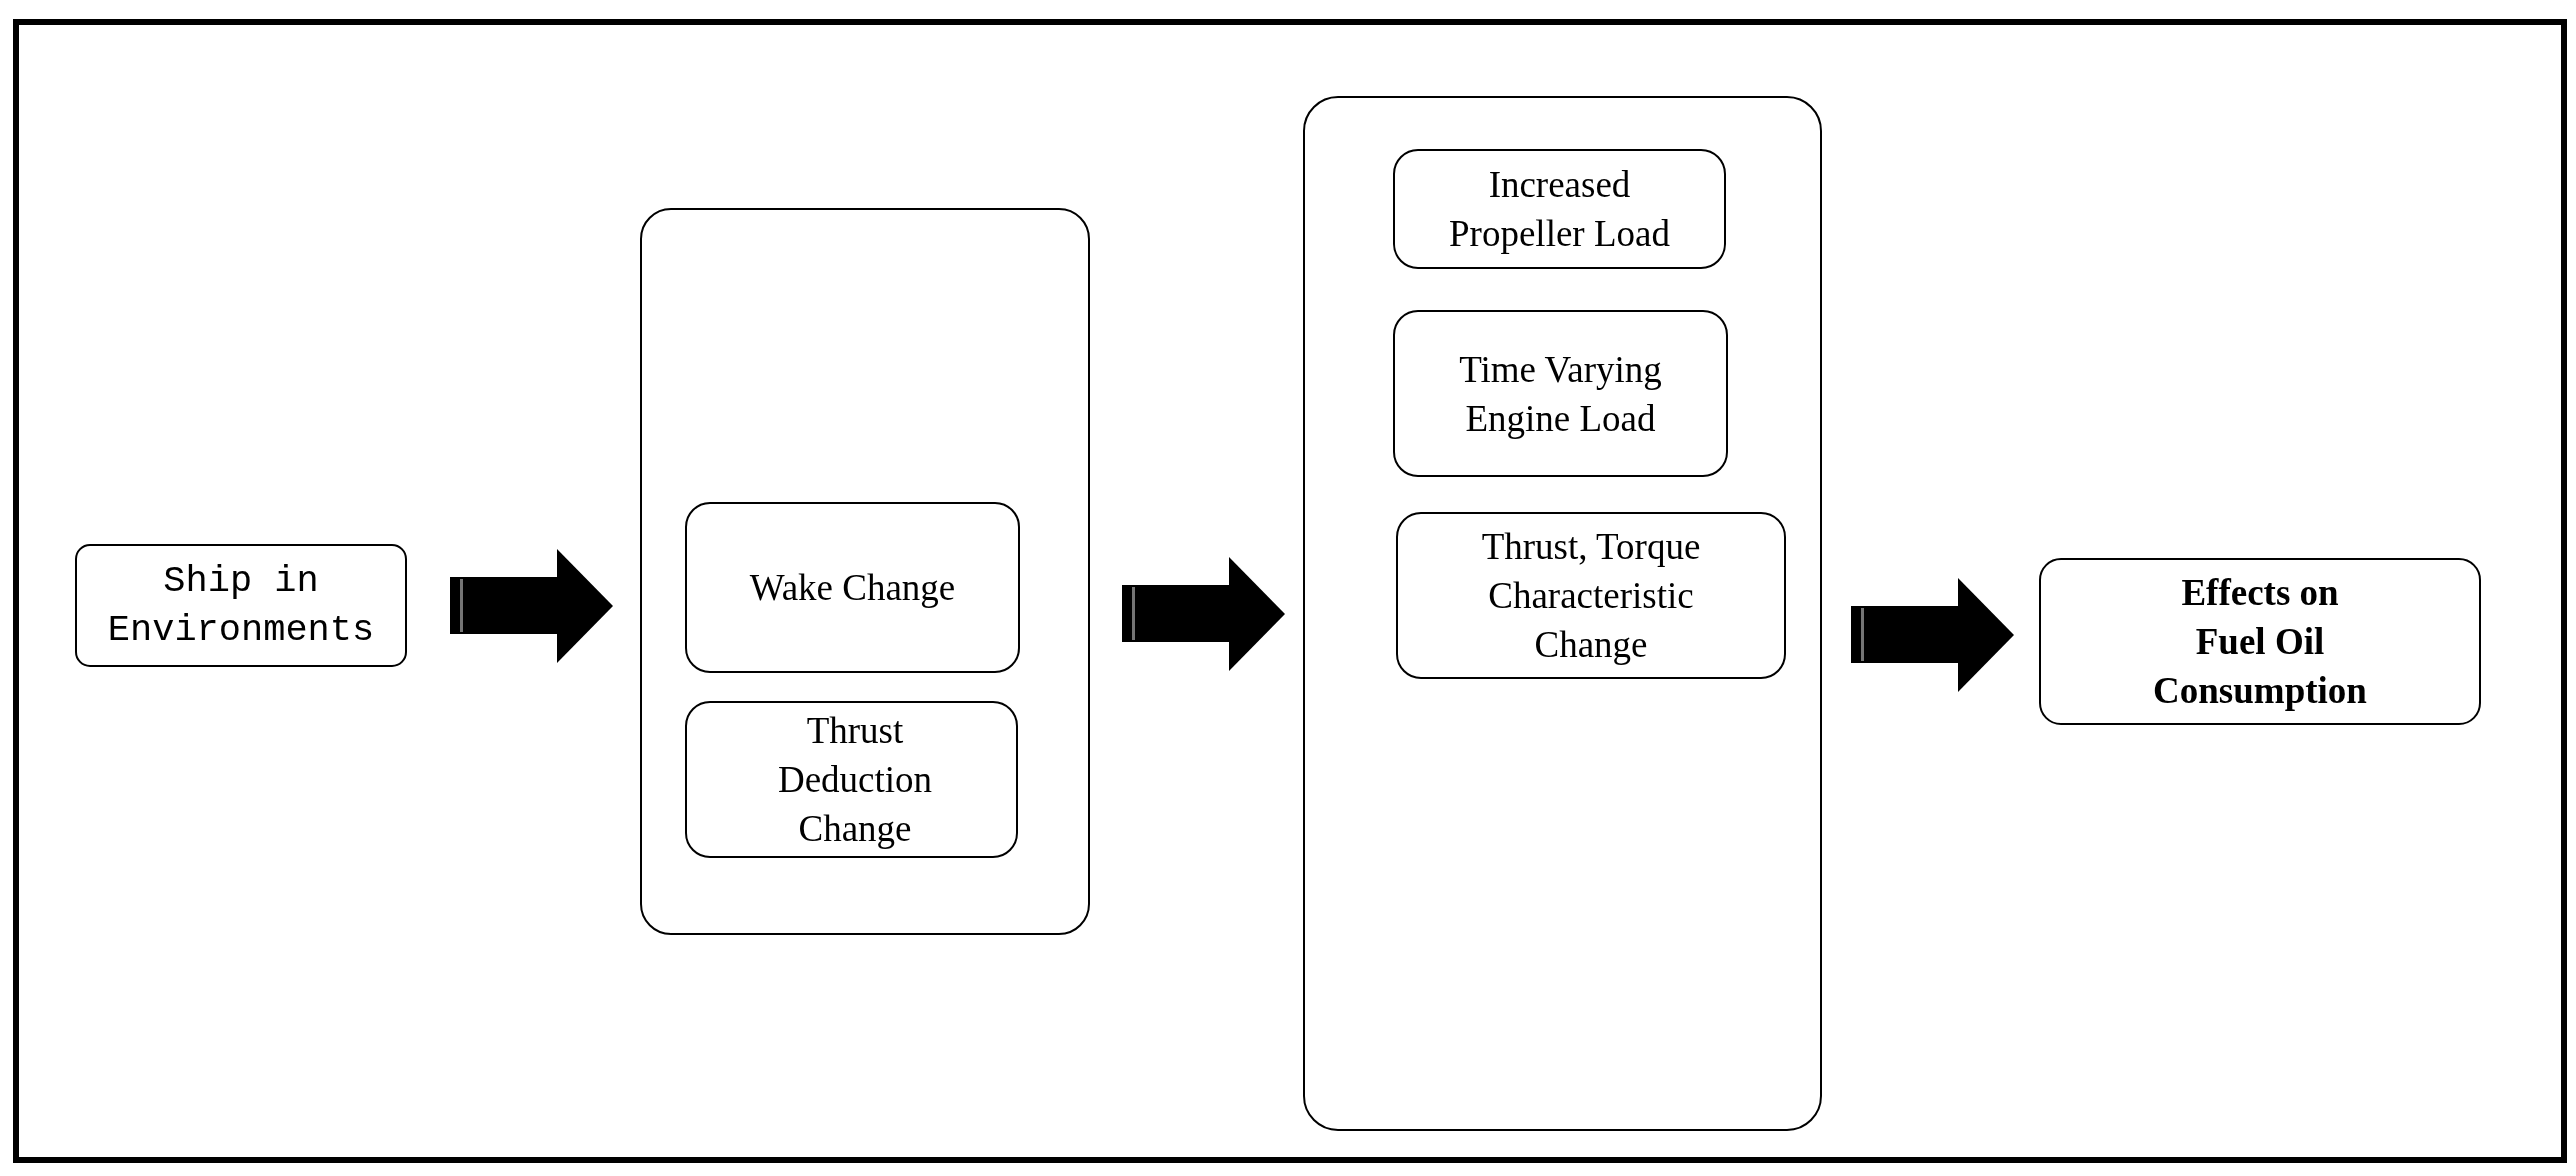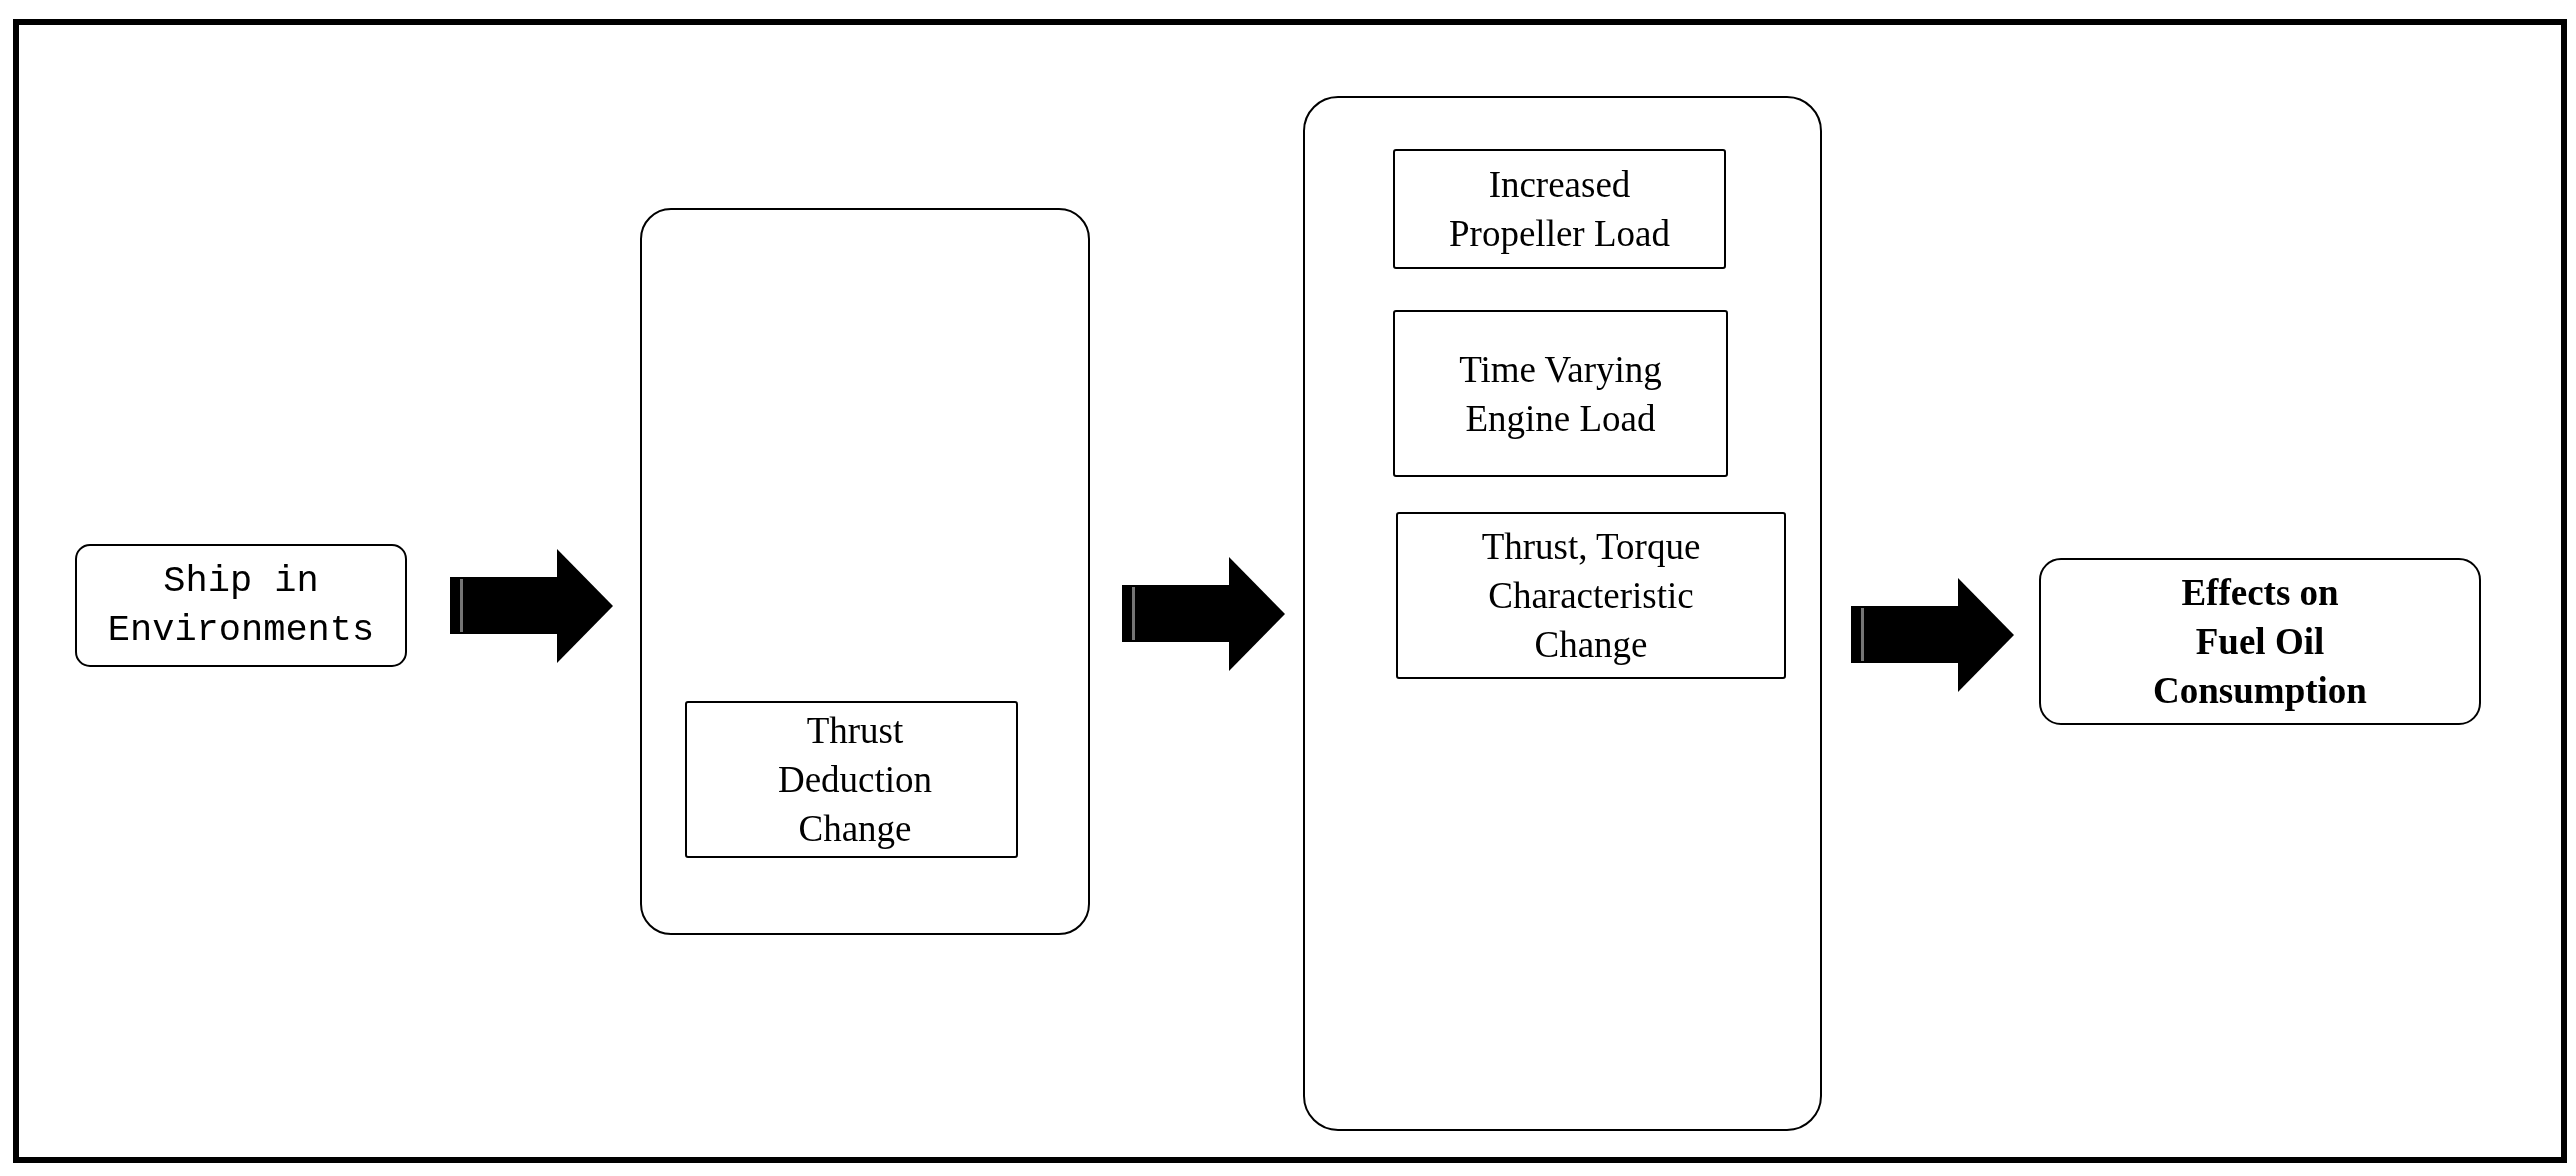--- a/index.html
+++ b/index.html
@@ -23,21 +23,21 @@
     width: 2554px;
     height: 1144px;
     border: 6.3px solid #000000;
     box-sizing: border-box;
     background: #ffffff;
   }
   .node {
     position: absolute;
     box-sizing: border-box;
     border: 2.4px solid #000000;
-    border-radius: 3px;
+    border-radius: 25px;
     background: #ffffff;
     display: flex;
     align-items: center;
     justify-content: center;
   }
   .node .label {
     width: 100%;
     text-align: center;
     font-size: 37px;
     line-height: 49px;
@@ -96,20 +96,23 @@
 
   <div class="block-arrow" style="left:450px; top:549px; width:163px; height:113px;">
     <div class="shaft"></div>
     <div class="tail-line"></div>
     <div class="head"></div>
   </div>
 
   <div class="groupbox" style="left:640px; top:208px; width:450px; height:727px; border-radius:31px;"></div>
 
 
+  <div class="node" style="left:685px; top:502px; width:335px; height:171px;">
+    <div class="label">Wake Change</div>
+  </div>
 
   <div class="node" style="left:685px; top:701px; width:333px; height:157px;padding-left:7px;">
     <div class="label">Thrust
 Deduction
 Change</div>
   </div>
 
   <div class="block-arrow" style="left:1122px; top:557px; width:160px; height:113px;">
     <div class="shaft"></div>
     <div class="tail-line"></div>

